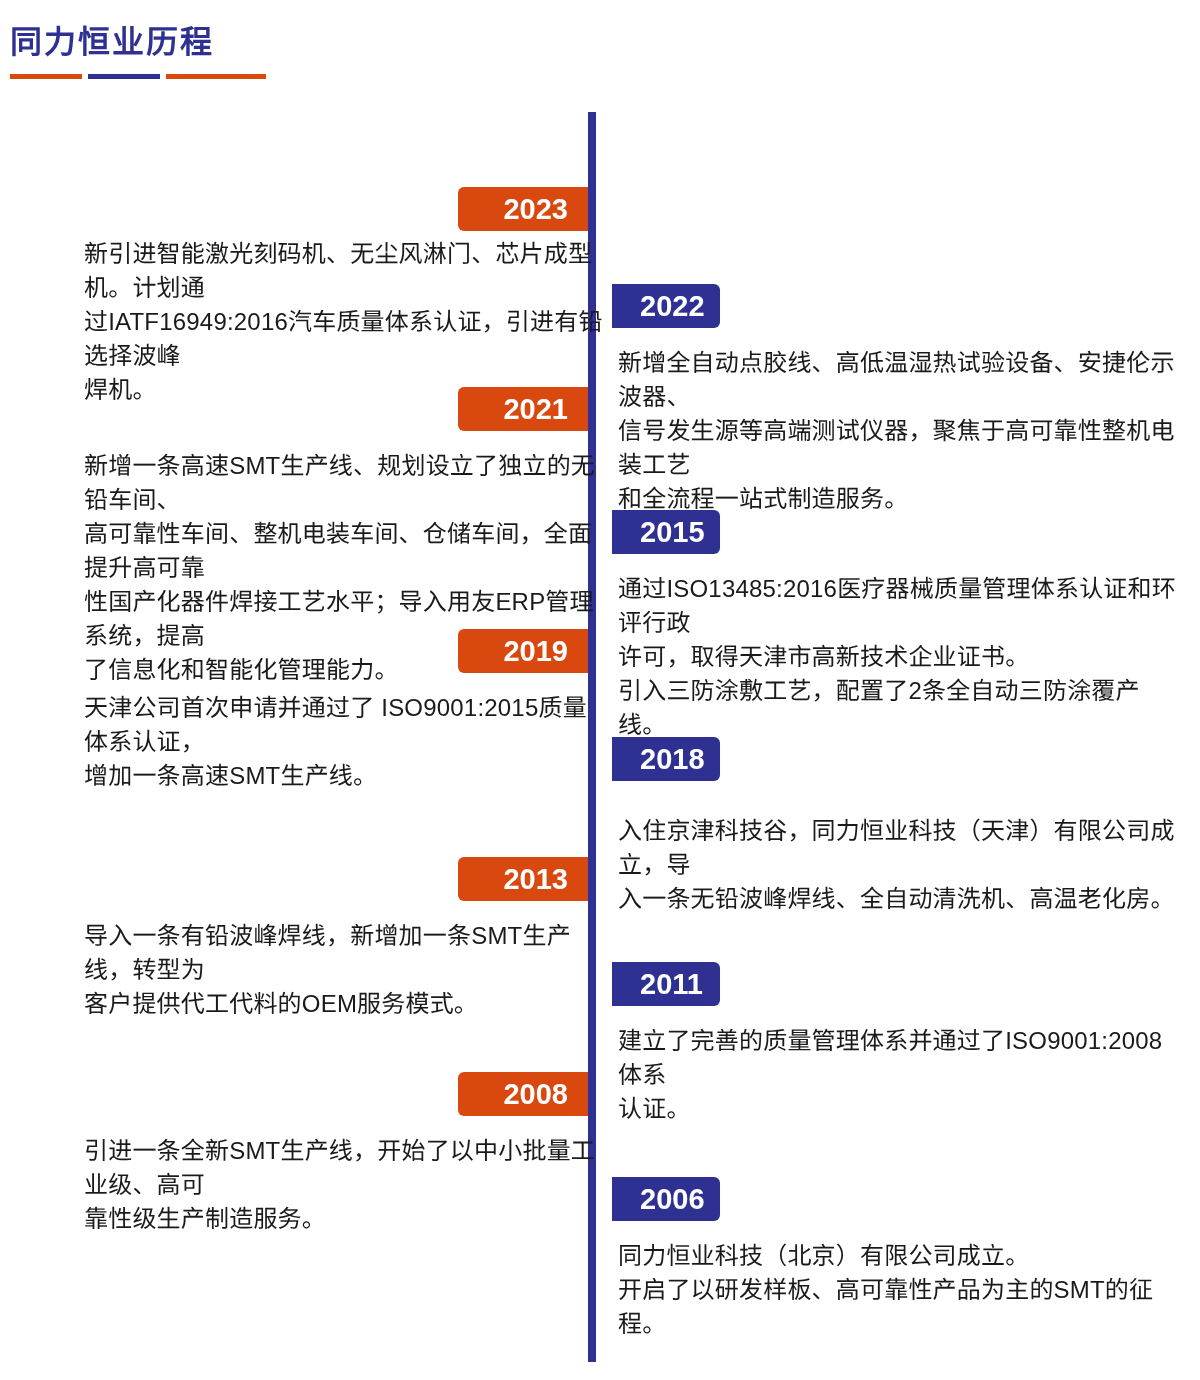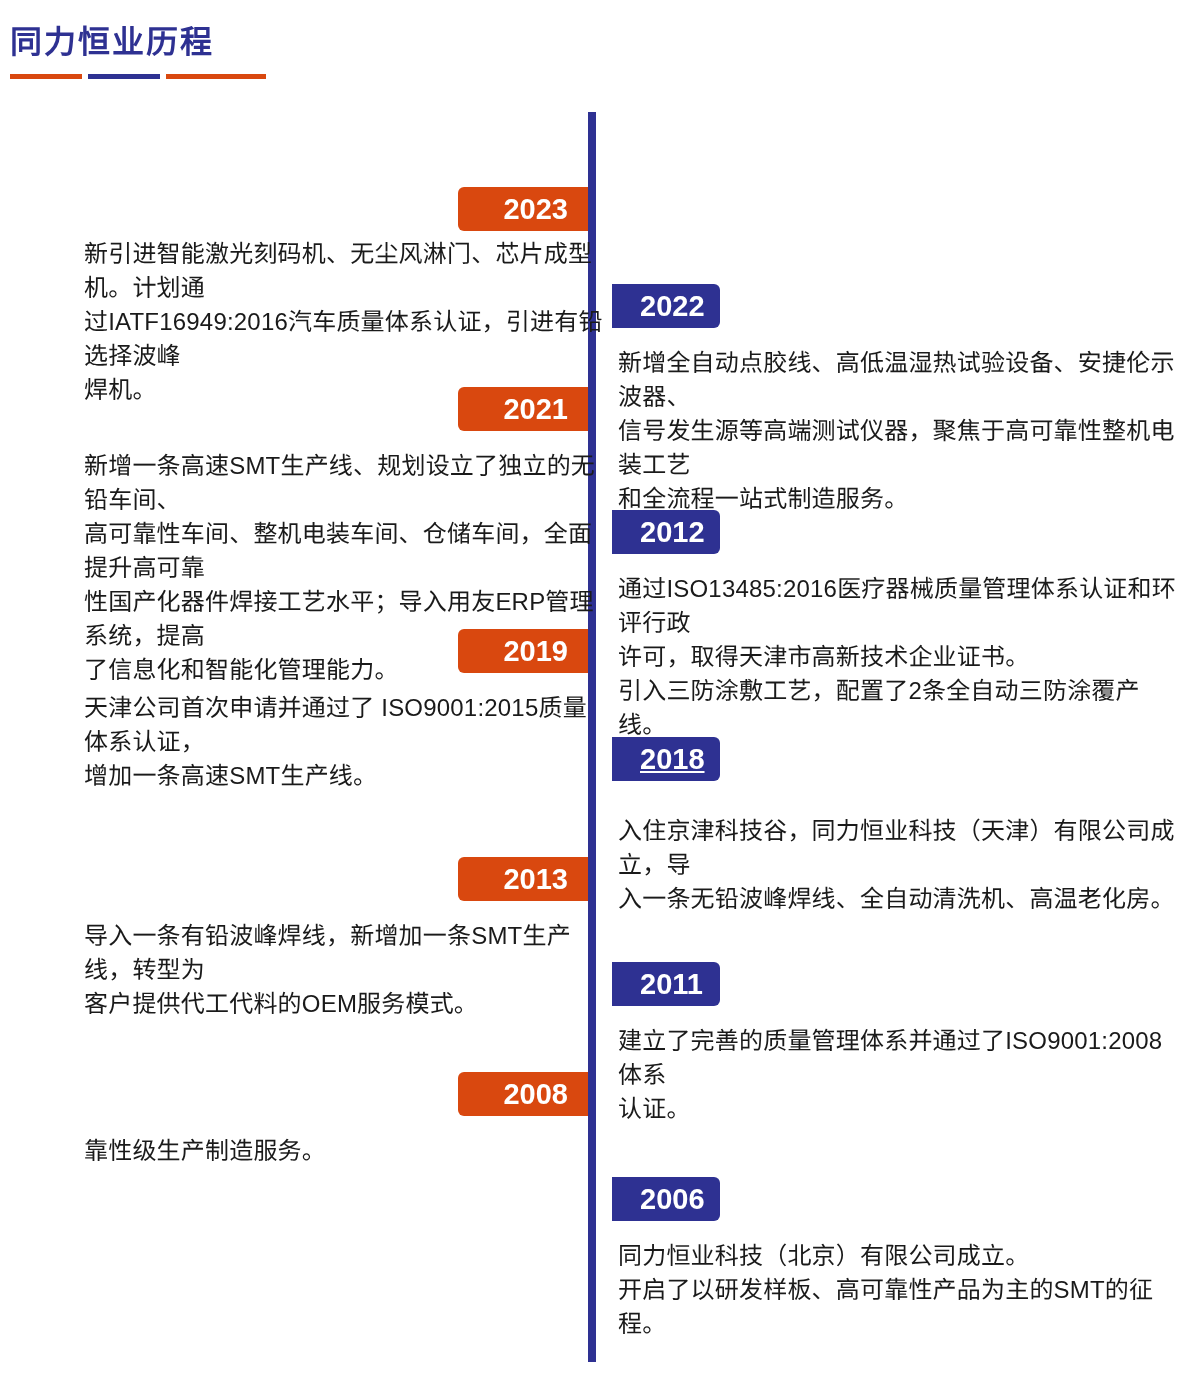--- a/index.html
+++ b/index.html
@@ -149,36 +149,36 @@
       <div class="entry left" style="left: 0px; top: 0px; width: 1200px;">
         <div class="year-tag" style="top: 275px; background: rgb(217, 72, 15);">2021</div>
         <div class="entry-text" style="top: 337px;">
           <p>新增一条高速SMT生产线、规划设立了独立的无铅车间、</p>
           <p>高可靠性车间、整机电装车间、仓储车间，全面提升高可靠</p>
           <p>性国产化器件焊接工艺水平；导入用友ERP管理系统，提高</p>
           <p>了信息化和智能化管理能力。</p>
         </div>
       </div>
       <div class="entry right" style="left: 0px; top: 0px; width: 1200px;">
-        <div class="year-tag" style="top: 398px; background: rgb(46, 49, 146);">2012</div>
+        <div class="year-tag" style="top: 398px; background: rgb(46, 49, 146);">2015</div>
         <div class="entry-text" style="top: 460px;">
           <p>通过ISO13485:2016医疗器械质量管理体系认证和环评行政</p>
           <p>许可，取得天津市高新技术企业证书。</p>
           <p>引入三防涂敷工艺，配置了2条全自动三防涂覆产线。</p>
         </div>
       </div>
       <div class="entry left" style="left: 0px; top: 0px; width: 1200px;">
         <div class="year-tag" style="top: 517px; background: rgb(217, 72, 15);">2019</div>
         <div class="entry-text" style="top: 579px;">
           <p>天津公司首次申请并通过了 ISO9001:2015质量体系认证，</p>
           <p>增加一条高速SMT生产线。</p>
         </div>
       </div>
       <div class="entry right" style="left: 0px; top: 0px; width: 1200px;">
-        <div class="year-tag" style="top: 625px; background: rgb(46, 49, 146); text-decoration: underline;">2018</div>
+        <div class="year-tag" style="top: 625px; background: rgb(46, 49, 146);">2018</div>
         <div class="entry-text" style="top: 687px; margin-top: 15px;">
           <p>入住京津科技谷，同力恒业科技（天津）有限公司成立，导</p>
           <p>入一条无铅波峰焊线、全自动清洗机、高温老化房。</p>
         </div>
       </div>
       <div class="entry left" style="left: 0px; top: 0px; width: 1200px;">
         <div class="year-tag" style="top: 745px; background: rgb(217, 72, 15);">2013</div>
         <div class="entry-text" style="top: 807px;">
           <p>导入一条有铅波峰焊线，新增加一条SMT生产线，转型为</p>
           <p>客户提供代工代料的OEM服务模式。</p>
@@ -187,20 +187,21 @@
       <div class="entry right" style="left: 0px; top: 0px; width: 1200px;">
         <div class="year-tag" style="top: 850px; background: rgb(46, 49, 146);">2011</div>
         <div class="entry-text" style="top: 912px;">
           <p>建立了完善的质量管理体系并通过了ISO9001:2008体系</p>
           <p>认证。</p>
         </div>
       </div>
       <div class="entry left" style="left: 0px; top: 0px; width: 1200px;">
         <div class="year-tag" style="top: 960px; background: rgb(217, 72, 15);">2008</div>
         <div class="entry-text" style="top: 1022px;">
+          <p>引进一条全新SMT生产线，开始了以中小批量工业级、高可</p>
           <p>靠性级生产制造服务。</p>
         </div>
       </div>
       <div class="entry right" style="left: 0px; top: 0px; width: 1200px;">
         <div class="year-tag" style="top: 1065px; background: rgb(46, 49, 146);">2006</div>
         <div class="entry-text" style="top: 1127px;">
           <p>同力恒业科技（北京）有限公司成立。</p>
           <p>开启了以研发样板、高可靠性产品为主的SMT的征程。</p>
         </div>
       </div>

